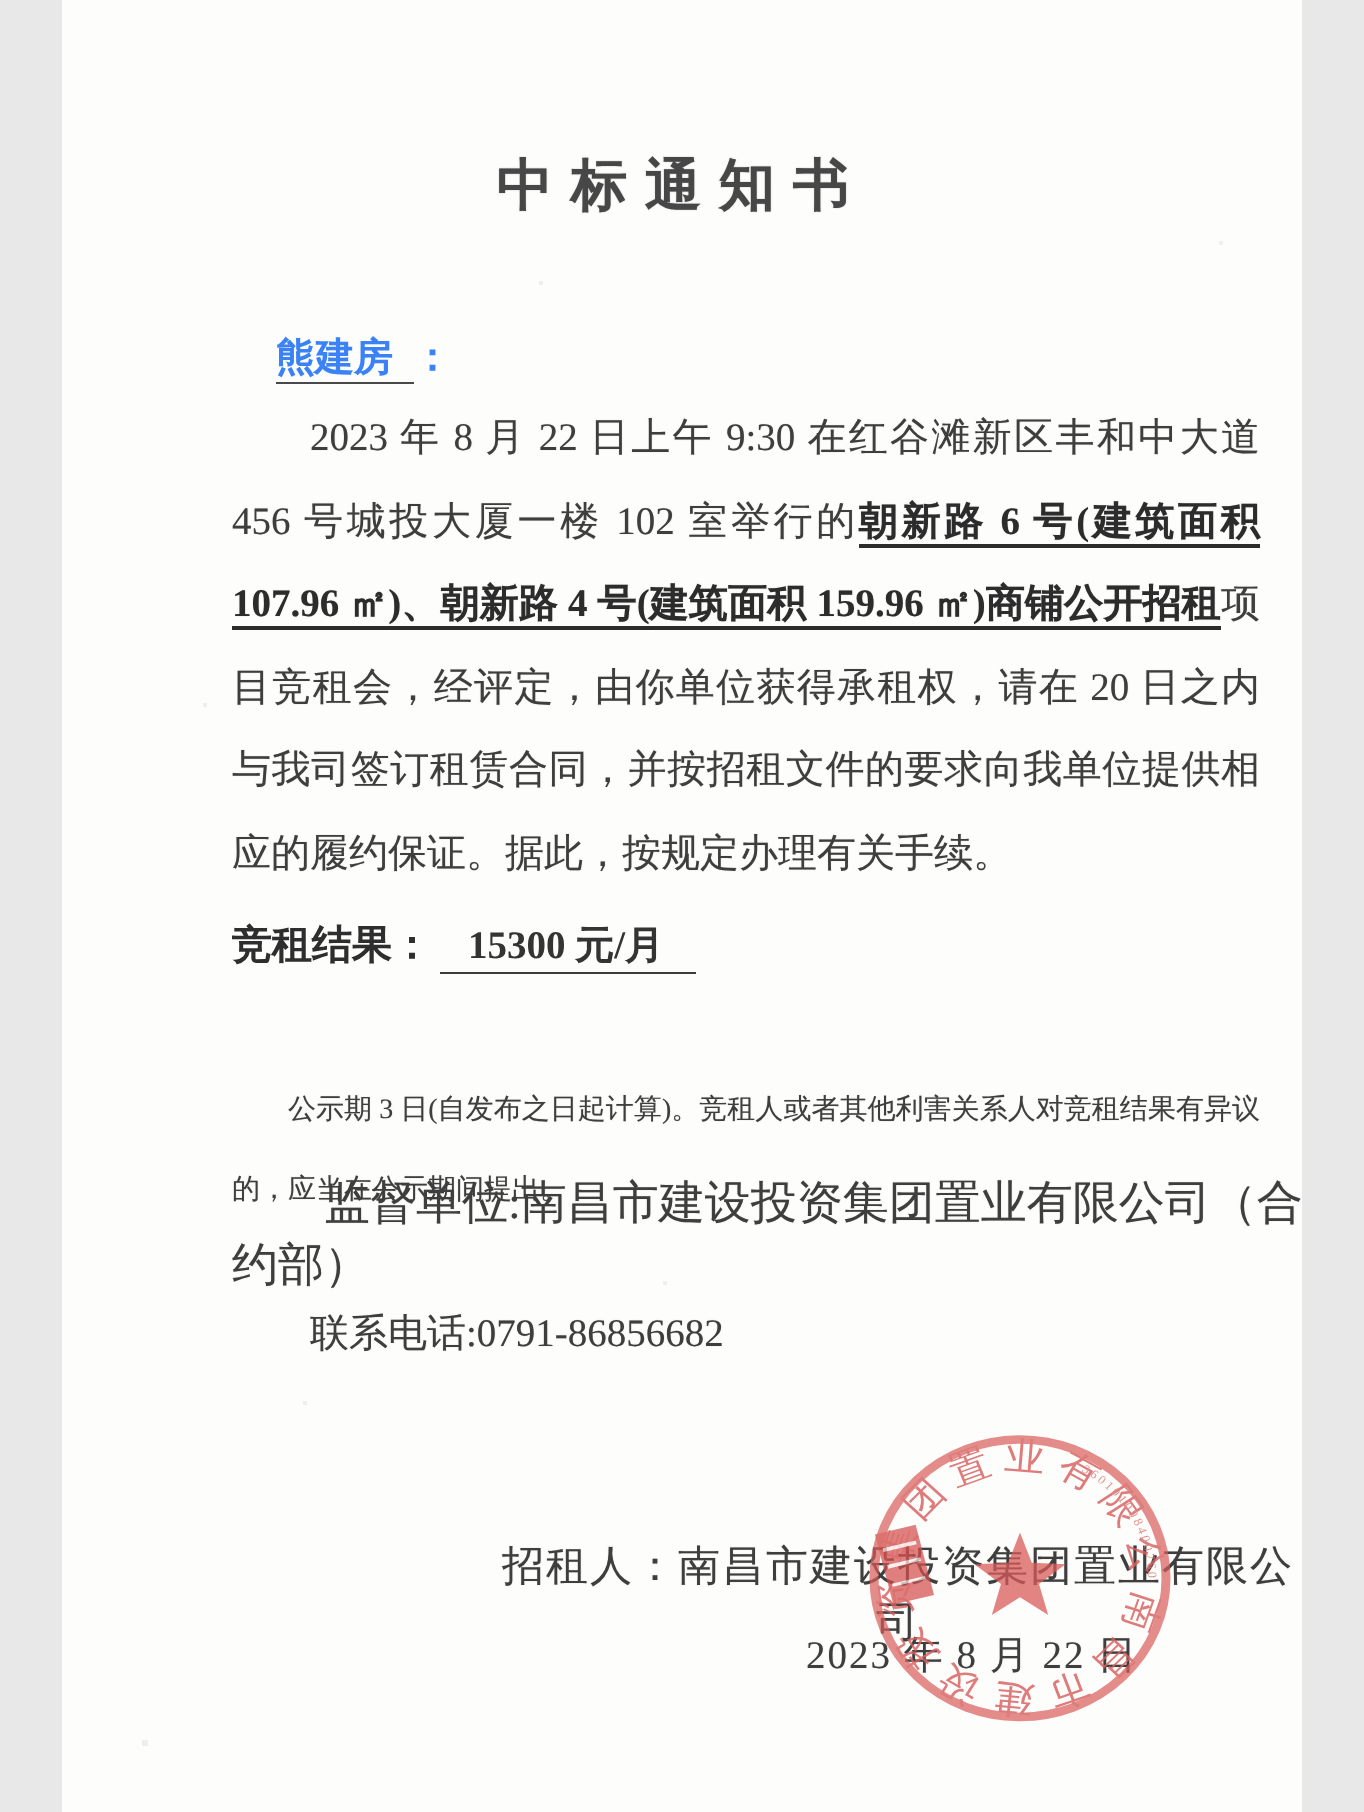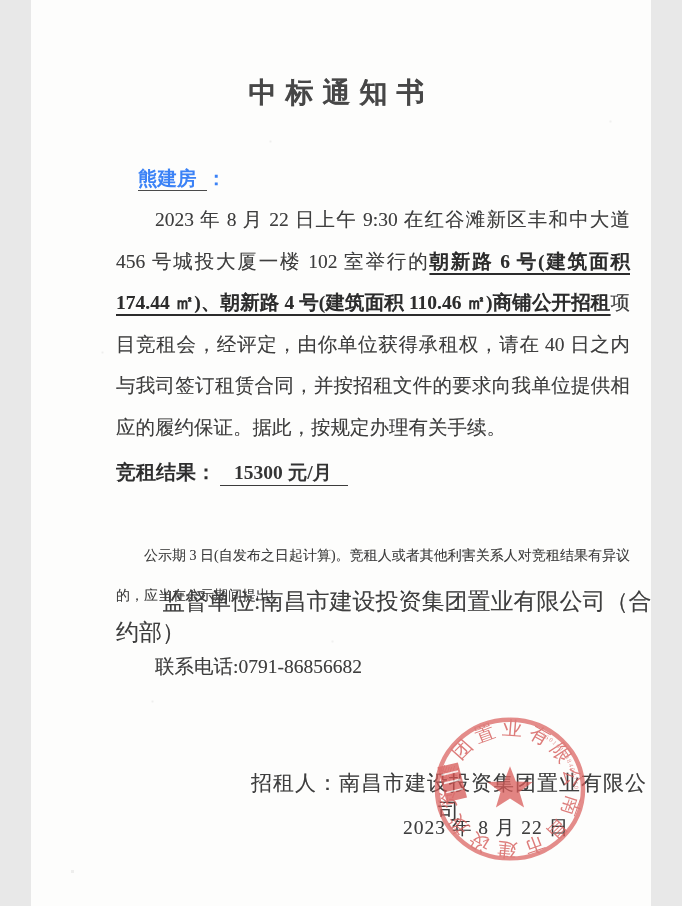--- a/index.html
+++ b/index.html
@@ -98,21 +98,21 @@
 </style>
 </head>
 <body>
 
 <div class="page">
 
   <div class="doc-title">中标通知书</div>
 
   <div class="addressee-line"><span class="addressee-name">熊建房</span><span>：</span></div>
 
-  <div class="body-para"><span>2023 年 8 月 22 日上午 9:30 在红谷滩新区丰和中大道 456 号城投大厦一楼 102 室举行的</span><span class="bold-underline">朝新路 6 号(建筑面积 174.44 ㎡)、朝新路 4 号(建筑面积 110.46 ㎡)商铺公开招租</span><span>项目竞租会，经评定，由你单位获得承租权，请在 40 日之内与我司签订租赁合同，并按招租文件的要求向我单位提供相应的履约保证。据此，按规定办理有关手续。</span></div>
+  <div class="body-para"><span>2023 年 8 月 22 日上午 9:30 在红谷滩新区丰和中大道 456 号城投大厦一楼 102 室举行的</span><span class="bold-underline">朝新路 6 号(建筑面积 107.96 ㎡)、朝新路 4 号(建筑面积 159.96 ㎡)商铺公开招租</span><span>项目竞租会，经评定，由你单位获得承租权，请在 20 日之内与我司签订租赁合同，并按招租文件的要求向我单位提供相应的履约保证。据此，按规定办理有关手续。</span></div>
 
   <div class="result-line"><span>竞租结果：</span><span class="result-value">15300 元/月</span></div>
 
   <div class="notice-para">公示期 3 日(自发布之日起计算)。竞租人或者其他利害关系人对竞租结果有异议的，应当在公示期间提出。</div>
 
   <div class="supervisor-line">监督单位:南昌市建设投资集团置业有限公司（合约部）</div>
 
   <div class="phone-line">联系电话:0791-86856682</div>
 
   <div class="lessor-line"><span>招租人：</span><span>南昌市建设投资集团置业有限公司</span></div>

